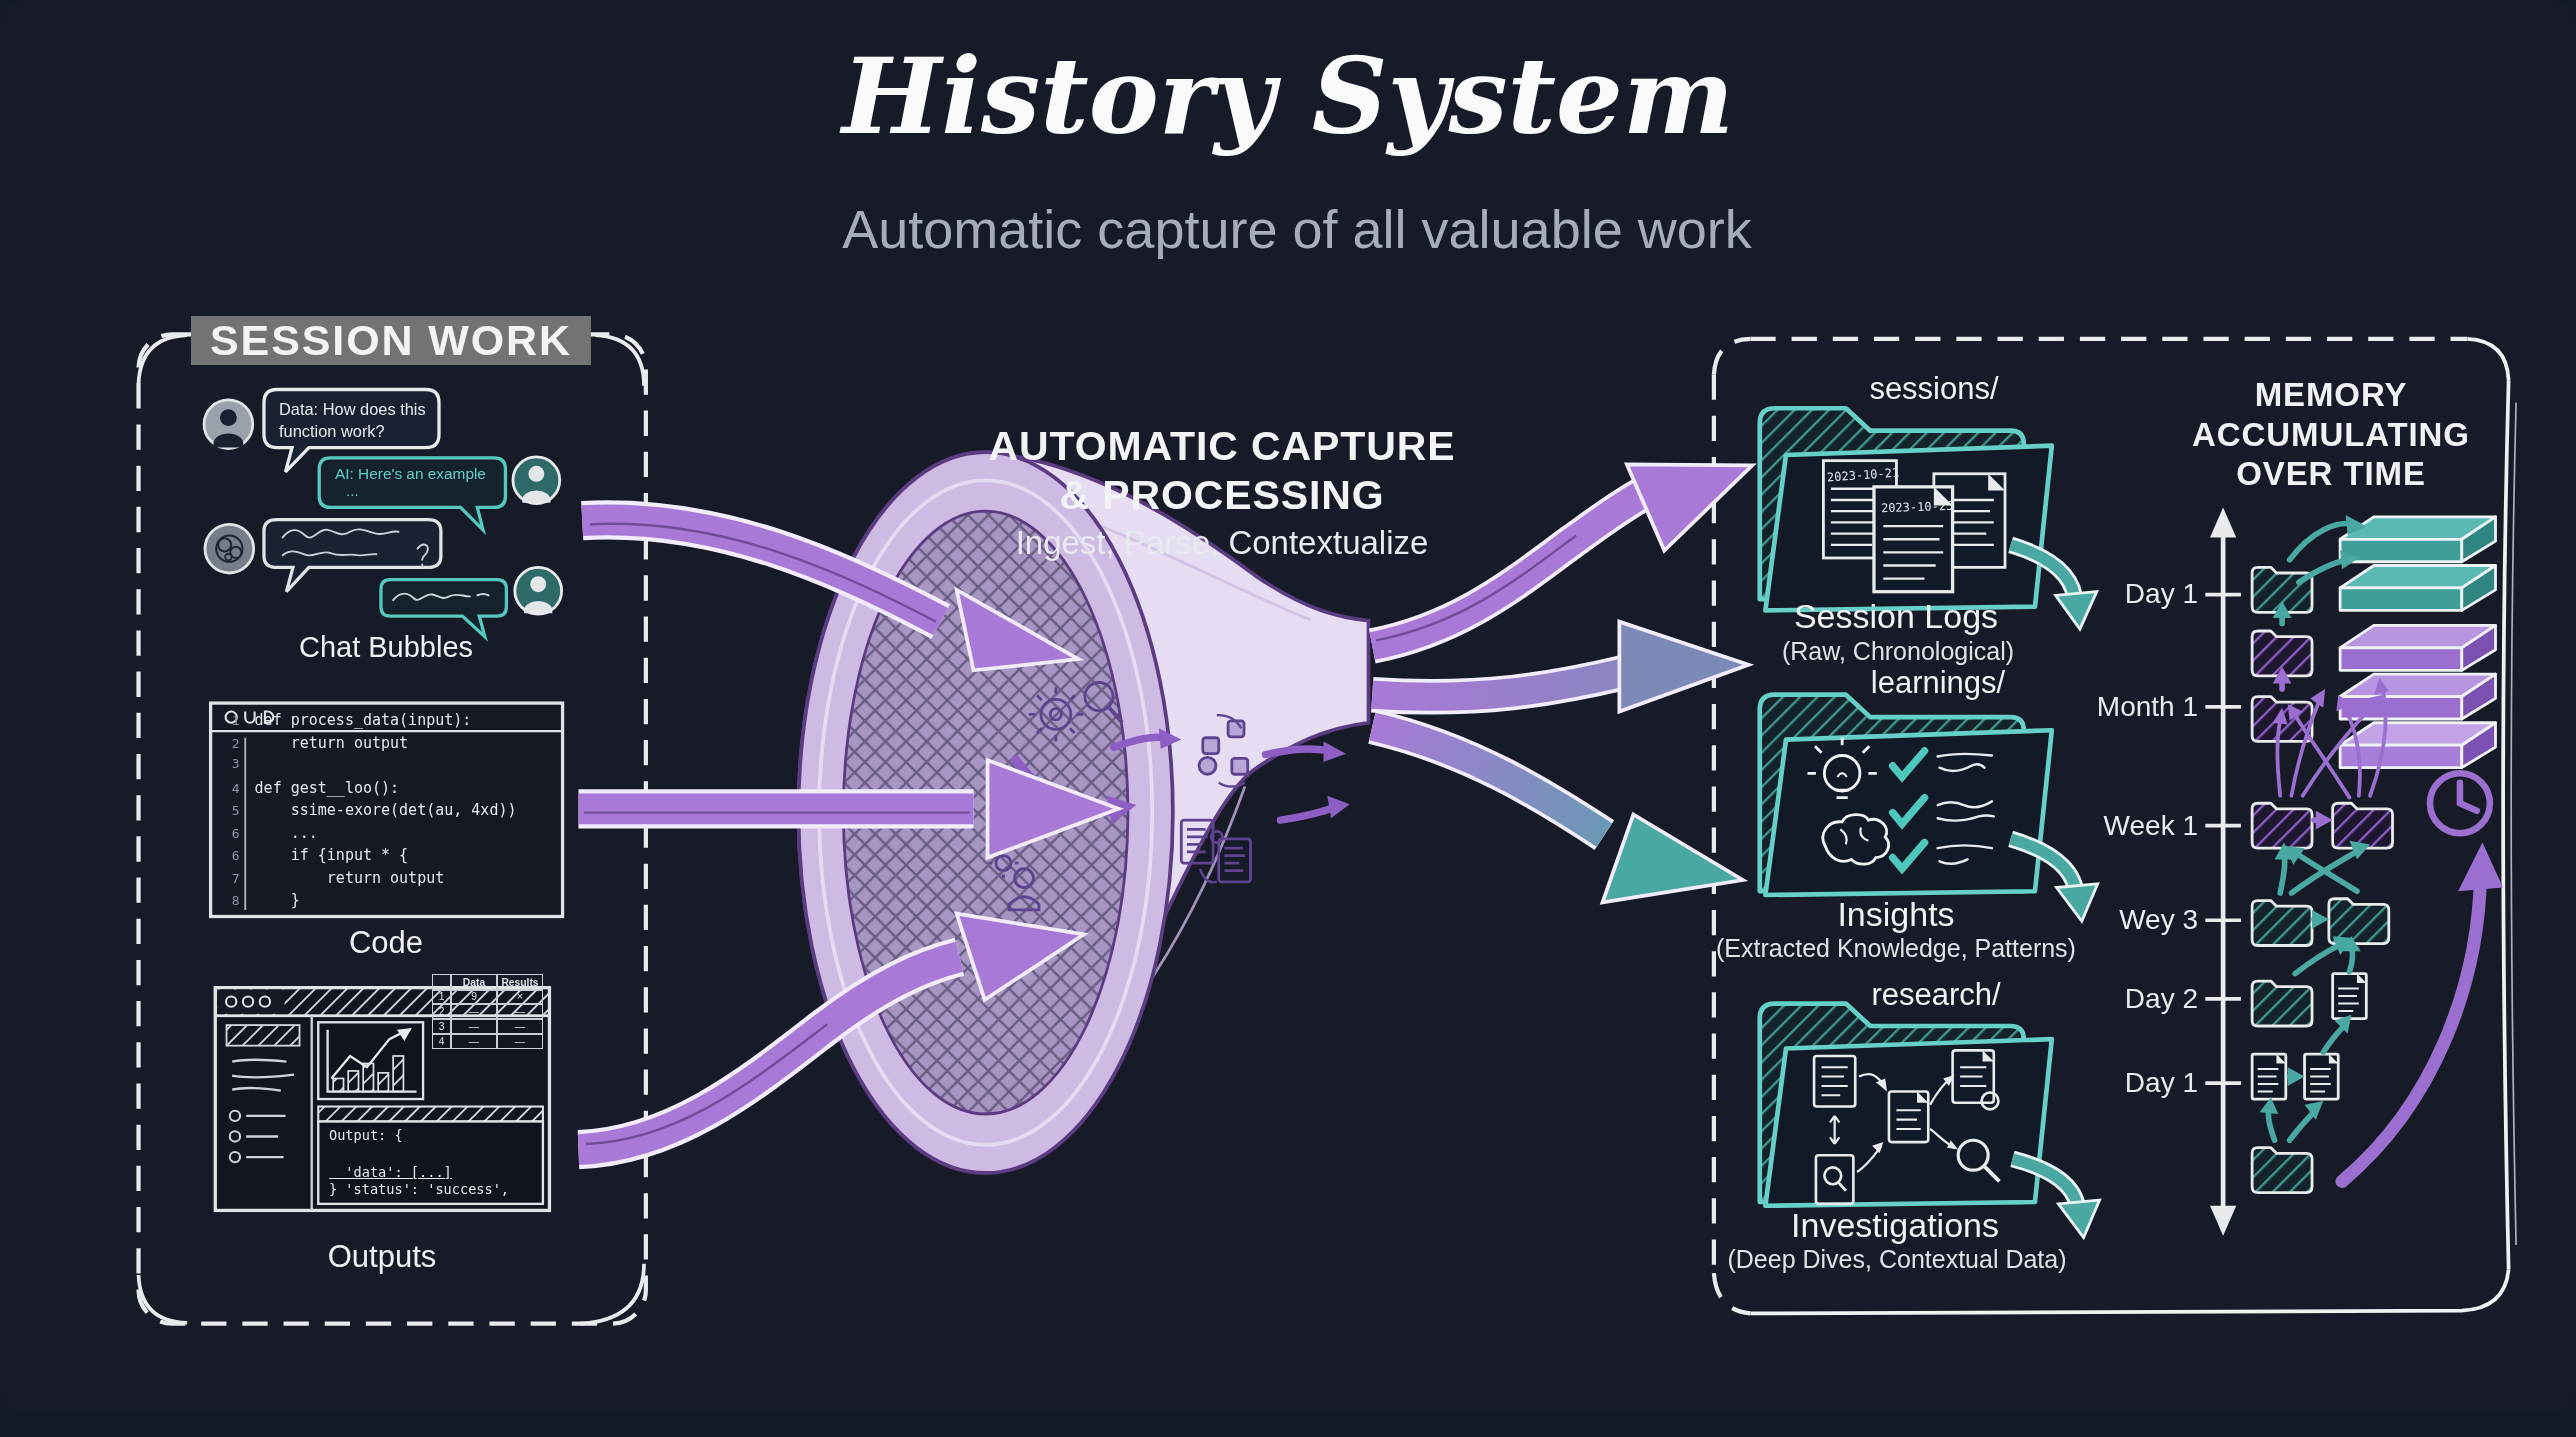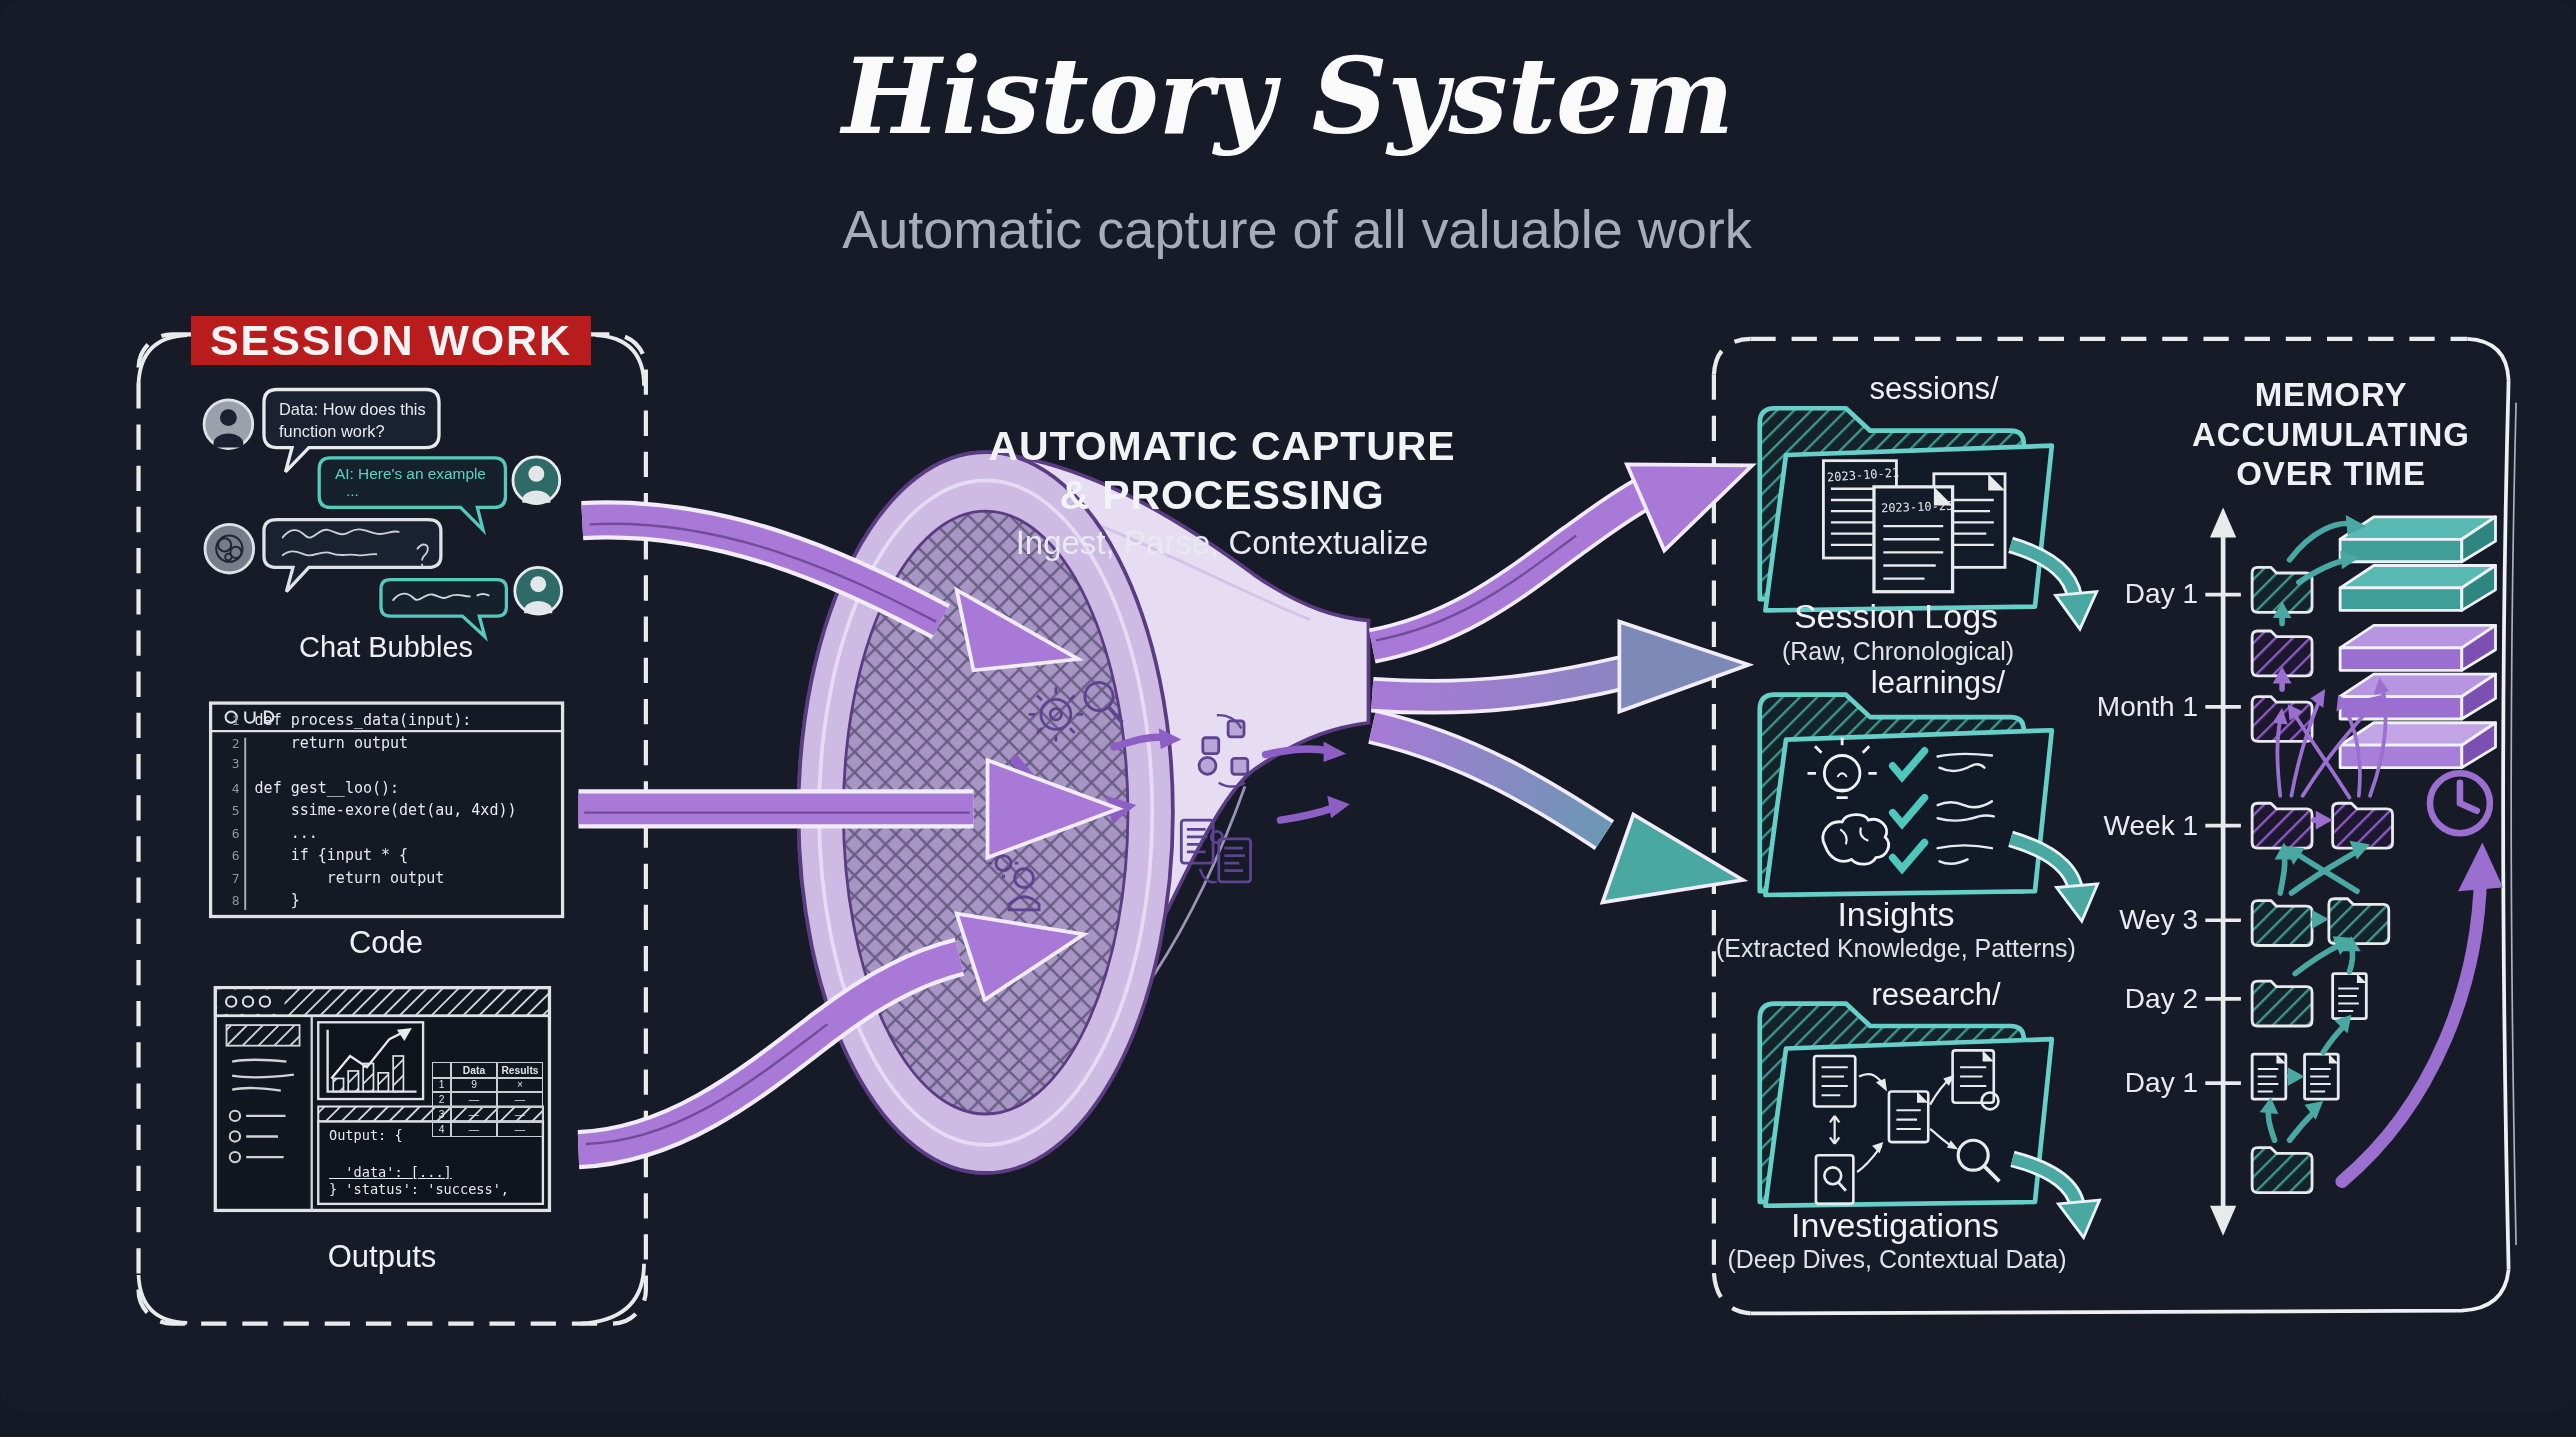--- a/index.html
+++ b/index.html
@@ -5,21 +5,21 @@
   html,body{margin:0;padding:0;background:#141926;}
   #stage{position:relative;width:2576px;height:1412px;background:#161b27;overflow:hidden;
          font-family:"Liberation Sans",sans-serif;color:#edeff2;border-radius:23px;}
   .abs{position:absolute;}
   .c{transform:translateX(-50%);text-align:center;}
   .r{transform:translateX(-100%);text-align:right;}
   .nw{white-space:nowrap;}
   .pre{white-space:pre;}
   .title{font-family:"DejaVu Serif",serif;font-style:italic;font-weight:700;font-size:105px;color:#fafafa;}
   .subtitle{font-size:54px;color:#a7adb8;}
-  .secthead{font-size:43px;font-weight:700;letter-spacing:1.9px;color:#f2f3f5;background:#b91c1c;padding:0 19px;}
+  .secthead{font-size:43px;font-weight:700;letter-spacing:1.9px;color:#f2f3f5;background:#737373;padding:0 19px;}
   .funtitle{font-size:41px;font-weight:700;color:#f2f3f5;letter-spacing:0.9px;}
   .funsub{font-size:33px;color:#e7eaee;}
   .dirlabel{font-size:31px;color:#f0f2f4;}
   .foldtitle{font-size:34px;color:#f0f2f4;}
   .foldsub{font-size:25px;color:#dfe3e8;}
   .memhead{font-size:33px;font-weight:700;color:#eef0f3;letter-spacing:0.9px;}
   .tick{font-size:28px;color:#e8ebef;}
   .biglabel{font-size:31px;color:#eef0f3;}
   .chatlabel{font-size:29px;color:#eef0f3;}
   .chattxt{font-size:16.4px;line-height:1.32;color:#e8eaee;}
@@ -518,21 +518,21 @@
         <span class="ln">7</span>
         <span class="cd pre">        return output</span>
       </div>
     <div class="coderow">
         <span class="ln">8</span>
         <span class="cd pre">    }</span>
       </div>
   </div>
   <div class="abs c biglabel nw" style="left:386px;top:925px;">Code</div>
 
-  <div class="abs otbl" style="left:432px;top:1062px;text-align:center;">
+  <div class="abs otbl" style="left:432px;top:974px;text-align:center;">
     <div class="hd"></div>
     <div class="hd">Data</div>
     <div class="hd">Results</div>
     <div>1</div>
     <div>9</div>
     <div>×</div>
     <div>2</div>
     <div>—</div>
     <div>—</div>
     <div>3</div>

